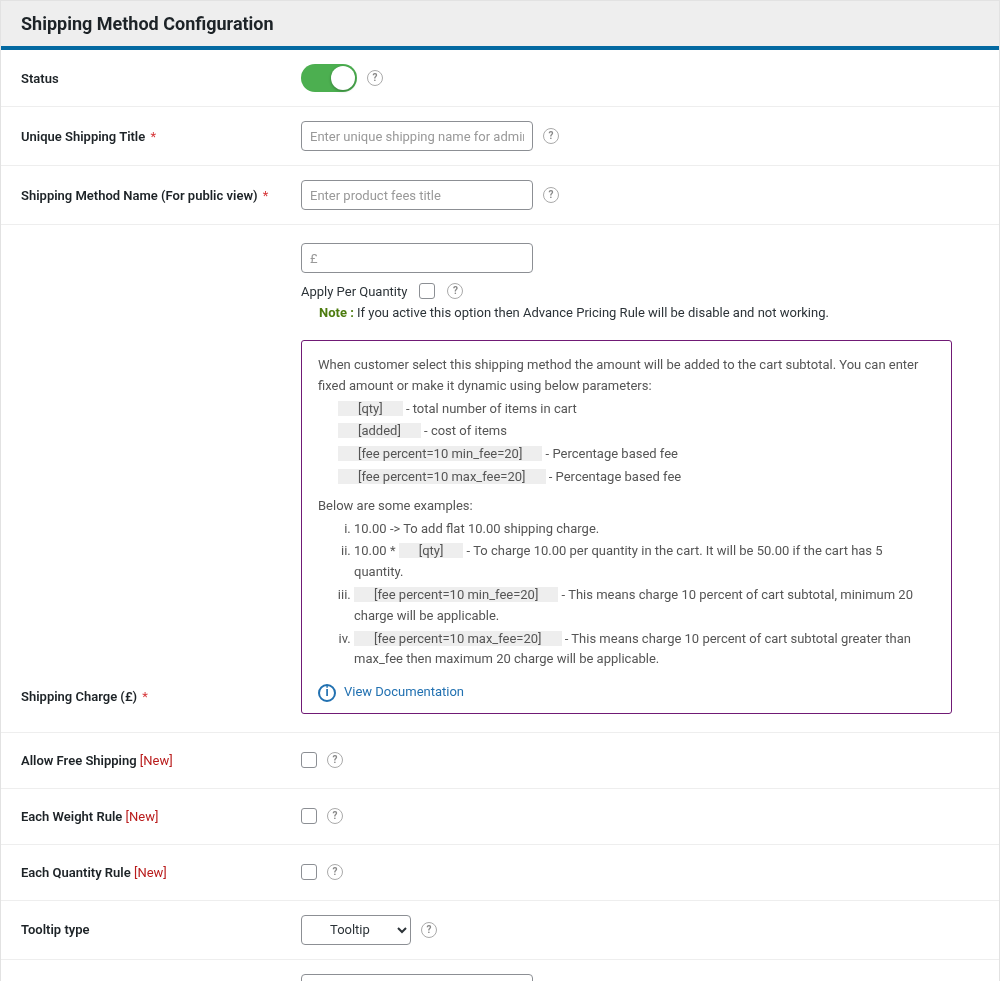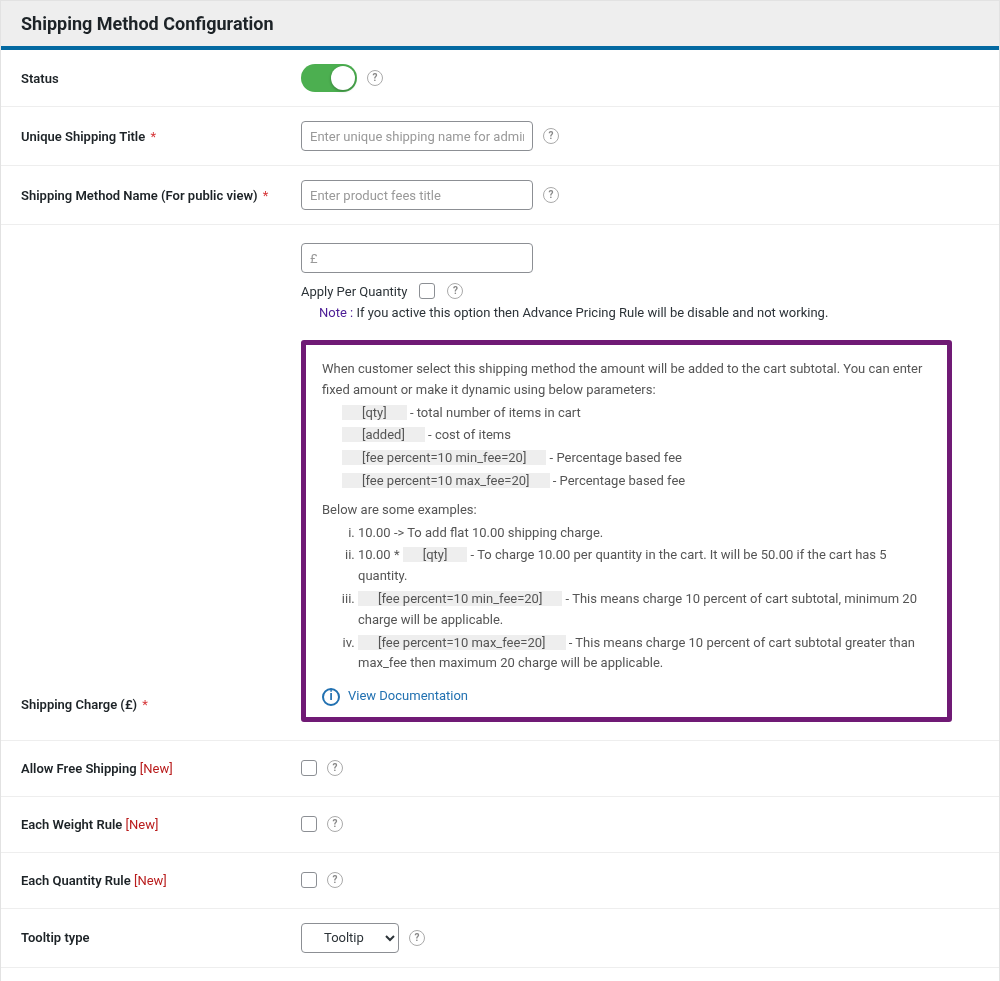--- a/index.html
+++ b/index.html
@@ -94,41 +94,41 @@
     font-family: inherit;
     font-size: 13px;
     color: #2c3338;
     background: #fff;
     border: 1px solid #8c8f94;
     border-radius: 4px;
     padding: 5px 8px;
   }
   input[type="text"].wide { width: 232px; height: 30px;}
   textarea.wide { width: 232px; height: 56px; resize: both; }
-  select { height: 30px; padding: 2px 18px;}
+  select { height: 30px; padding: 2px 24px;}
   input[type="text"]::placeholder, textarea::placeholder { color: #999; }
 
   .cb {
     appearance: none;
     width: 16px;
     height: 16px;
     border: 1px solid #8c8f94;
     border-radius: 3px;
     background: #fff;
     cursor: pointer;
     margin: 0;
   }
 
   .charge-block { display:flex; flex-direction: column; gap: 6px; width: 100%; }
   .apq-line { display:flex; align-items:center; gap:12px; font-size:13px; color:#2c3338; margin-top:4px;}
   .note-line { font-size: 13px; color:#2c3338; }
-  .note-line .note-prefix { color:#4c1d95; font-weight:400; }
+  .note-line .note-prefix { color:#4d7c0f; font-weight:700; }
 
   .helpbox {
-    border: 5px solid #701a75;
+    border: 1px solid #701a75;
     border-radius: 3px;
     padding: 14px 16px 10px 16px;
     margin-top: 14px;
     font-size: 13px;
     color: #555;
     line-height: 1.6;
     width: 96%;
   }
   .helpbox .tag {
     background: #eee;

